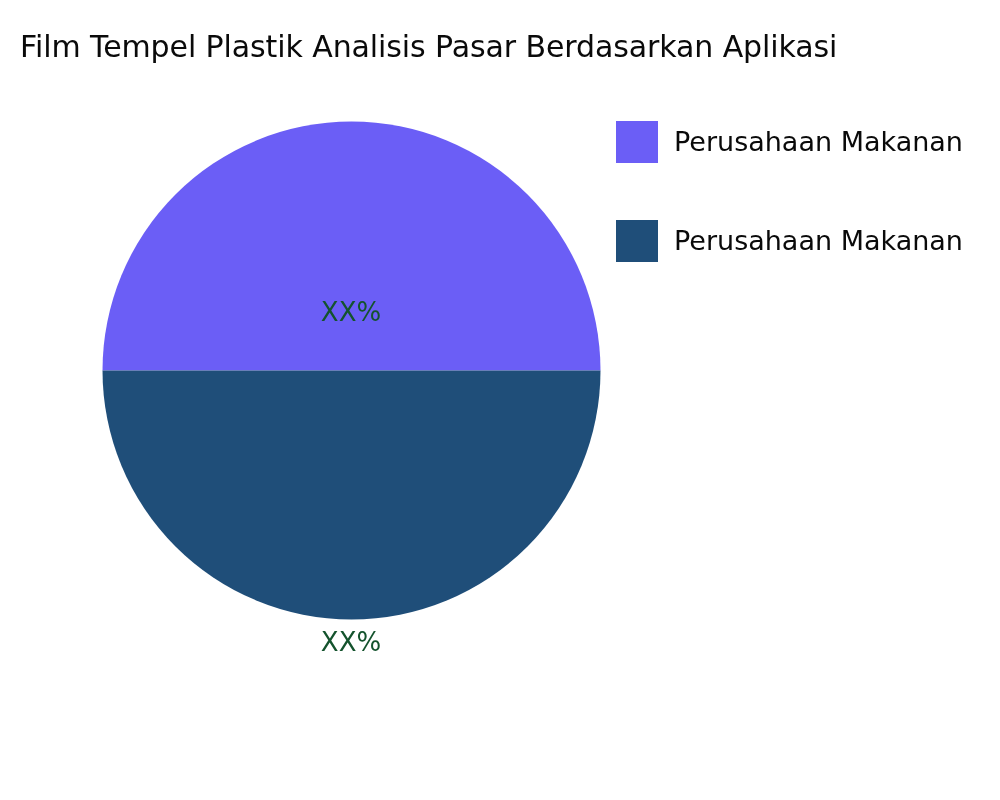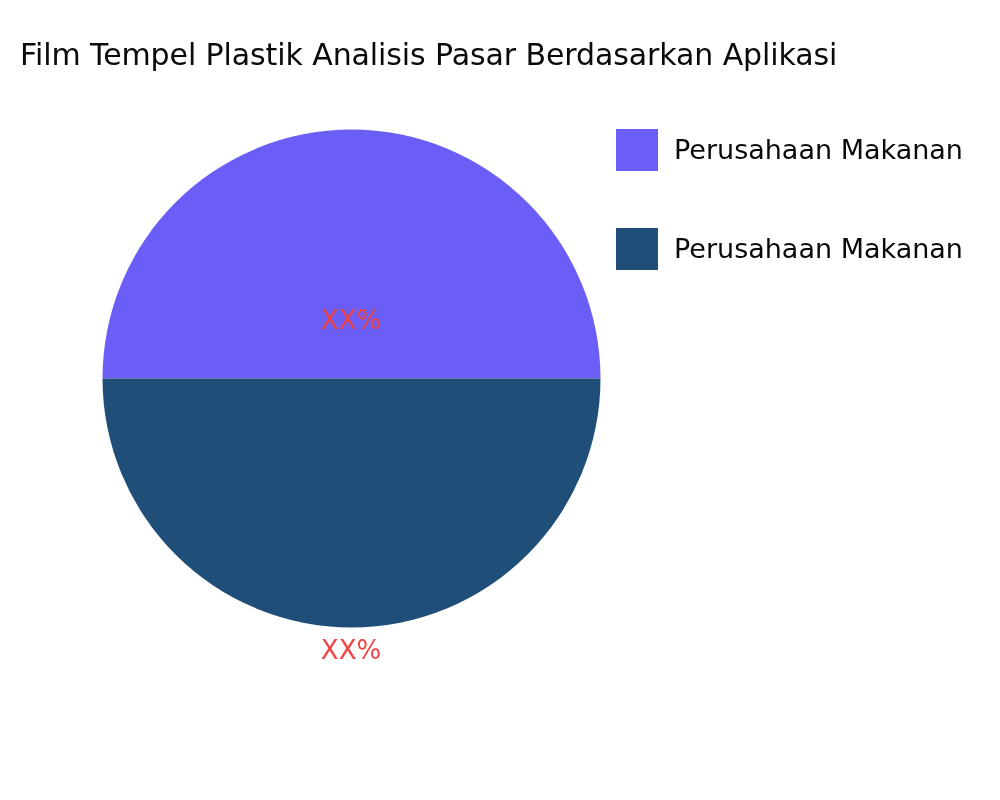--- a/index.html
+++ b/index.html
@@ -12,21 +12,20 @@
     height: 800px;
     position: relative;
     overflow: hidden;
     font-family: "DejaVu Sans", sans-serif;
     color: #000000;
   }
 
   #chart-root {
     position: absolute;
     inset: 0;
-    margin-top: 8px;
   }
 
   
   #chart-title {
     position: absolute;
     left: 20px;
     top: 26px;
     width: 975px;
     height: 42px;
     font-size: 30px;
@@ -50,21 +49,21 @@
     display: block;
     width: 499px;
     height: 499px;
     overflow: visible;
   }
 
   .slice-label {
     position: absolute;
     font-size: 26px;
     line-height: 26px;
-    color: #ef4444;
+    color: #14532d;
     white-space: nowrap;
     text-align: center;
     font-family: "DejaVu Sans", sans-serif;
   }
   #slice-label-0 {   
     left: 189px;
     top: 508px;
     width: 120px;
   }
   #slice-label-1 {   

